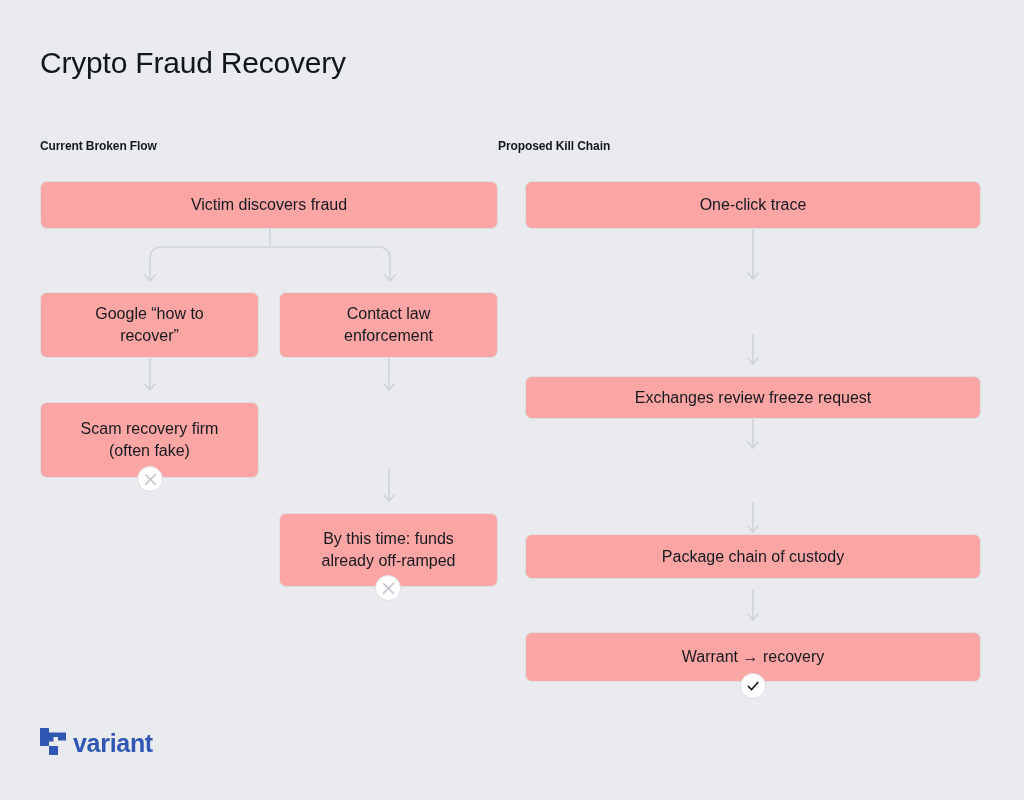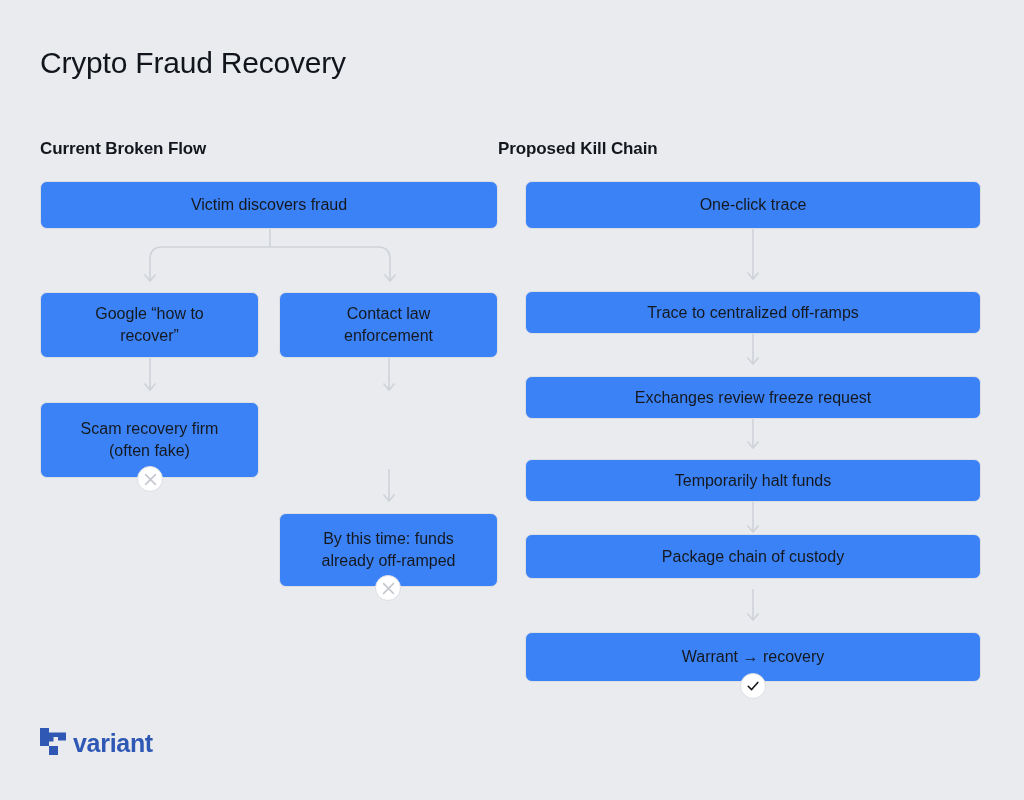--- a/index.html
+++ b/index.html
@@ -31,33 +31,33 @@
     font-size: 30px;
     font-weight: 400;
     letter-spacing: -0.2px;
     color: #12161c;
     white-space: nowrap;
   }
 
   
   .col-header {
     position: absolute;
-    font-size: 17px;
+    font-size: 12px;
     font-weight: 700;
     color: #14181e;
     letter-spacing: -0.1px;
     white-space: nowrap;
   }
   .col-header.left  { left: 40px;  top: 139px; }
   .col-header.right { left: 498px; top: 139px; }
 
   
   .node {
     position: absolute;
-    background: #3b82f6;
+    background: #fca5a5;
     border: 1px solid #dcdfe4;
     border-radius: 7px;
     box-sizing: border-box;
     display: flex;
     align-items: center;
     justify-content: center;
     text-align: center;
     font-size: 16px;
     line-height: 22px;
     color: #15191f;
@@ -183,43 +183,37 @@
   <div class="node" style="left:525px; top:181px; width:456px; height:48px;">
     <span class="node-text">One-click trace</span>
   </div>
 
   <div class="connector" style="left:745px; top:229px; width:16px; height:63px;">
     <svg width="16" height="63" viewBox="0 0 16 63" fill="none">
       <path d="M8 0 L8 50 M2.5 43.5 L8 50 L13.5 43.5" stroke="#cfd3d9" stroke-width="1.6" fill="none"></path>
     </svg>
   </div>
 
-  <div class="node" style="left:525px; top:291px; width:456px; height:43px;">
-    <span class="node-text">Trace to centralized off-ramps</span>
-  </div>
 
   <div class="connector" style="left:745px; top:334px; width:16px; height:42px;">
     <svg width="16" height="42" viewBox="0 0 16 42" fill="none">
       <path d="M8 0 L8 30 M2.5 23.5 L8 30 L13.5 23.5" stroke="#cfd3d9" stroke-width="1.6" fill="none"></path>
     </svg>
   </div>
 
   <div class="node" style="left:525px; top:376px; width:456px; height:43px;">
     <span class="node-text">Exchanges review freeze request</span>
   </div>
 
   <div class="connector" style="left:745px; top:419px; width:16px; height:40px;">
     <svg width="16" height="40" viewBox="0 0 16 40" fill="none">
       <path d="M8 0 L8 29 M2.5 22.5 L8 29 L13.5 22.5" stroke="#cfd3d9" stroke-width="1.6" fill="none"></path>
     </svg>
   </div>
 
-  <div class="node" style="left:525px; top:459px; width:456px; height:43px;">
-    <span class="node-text">Temporarily halt funds</span>
-  </div>
 
   <div class="connector" style="left:745px; top:502px; width:16px; height:42px;">
     <svg width="16" height="42" viewBox="0 0 16 42" fill="none">
       <path d="M8 0 L8 30 M2.5 23.5 L8 30 L13.5 23.5" stroke="#cfd3d9" stroke-width="1.6" fill="none"></path>
     </svg>
   </div>
 
   <div class="node" style="left:525px; top:534px; width:456px; height:45px;">
     <span class="node-text">Package chain of custody</span>
   </div>

